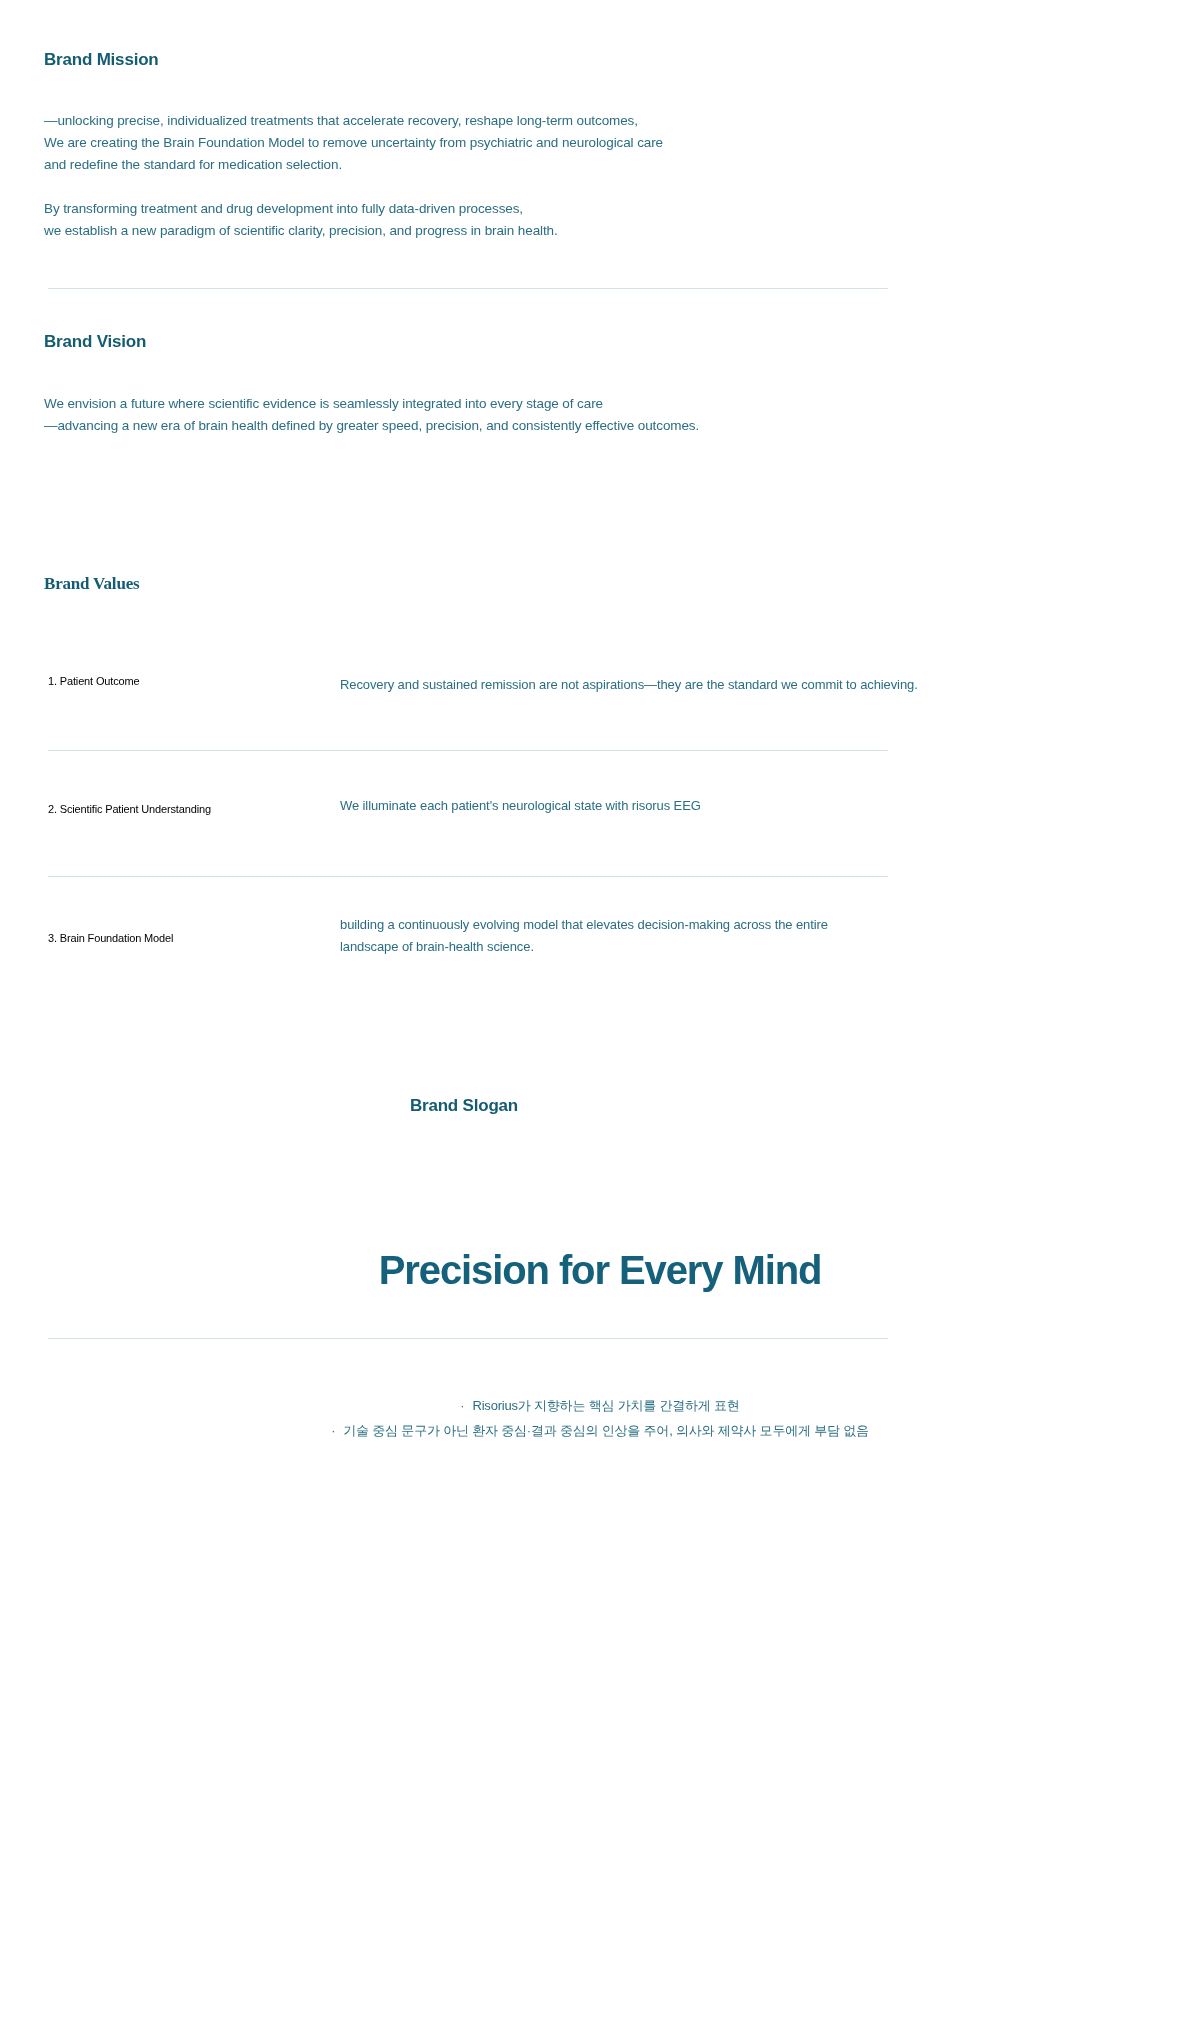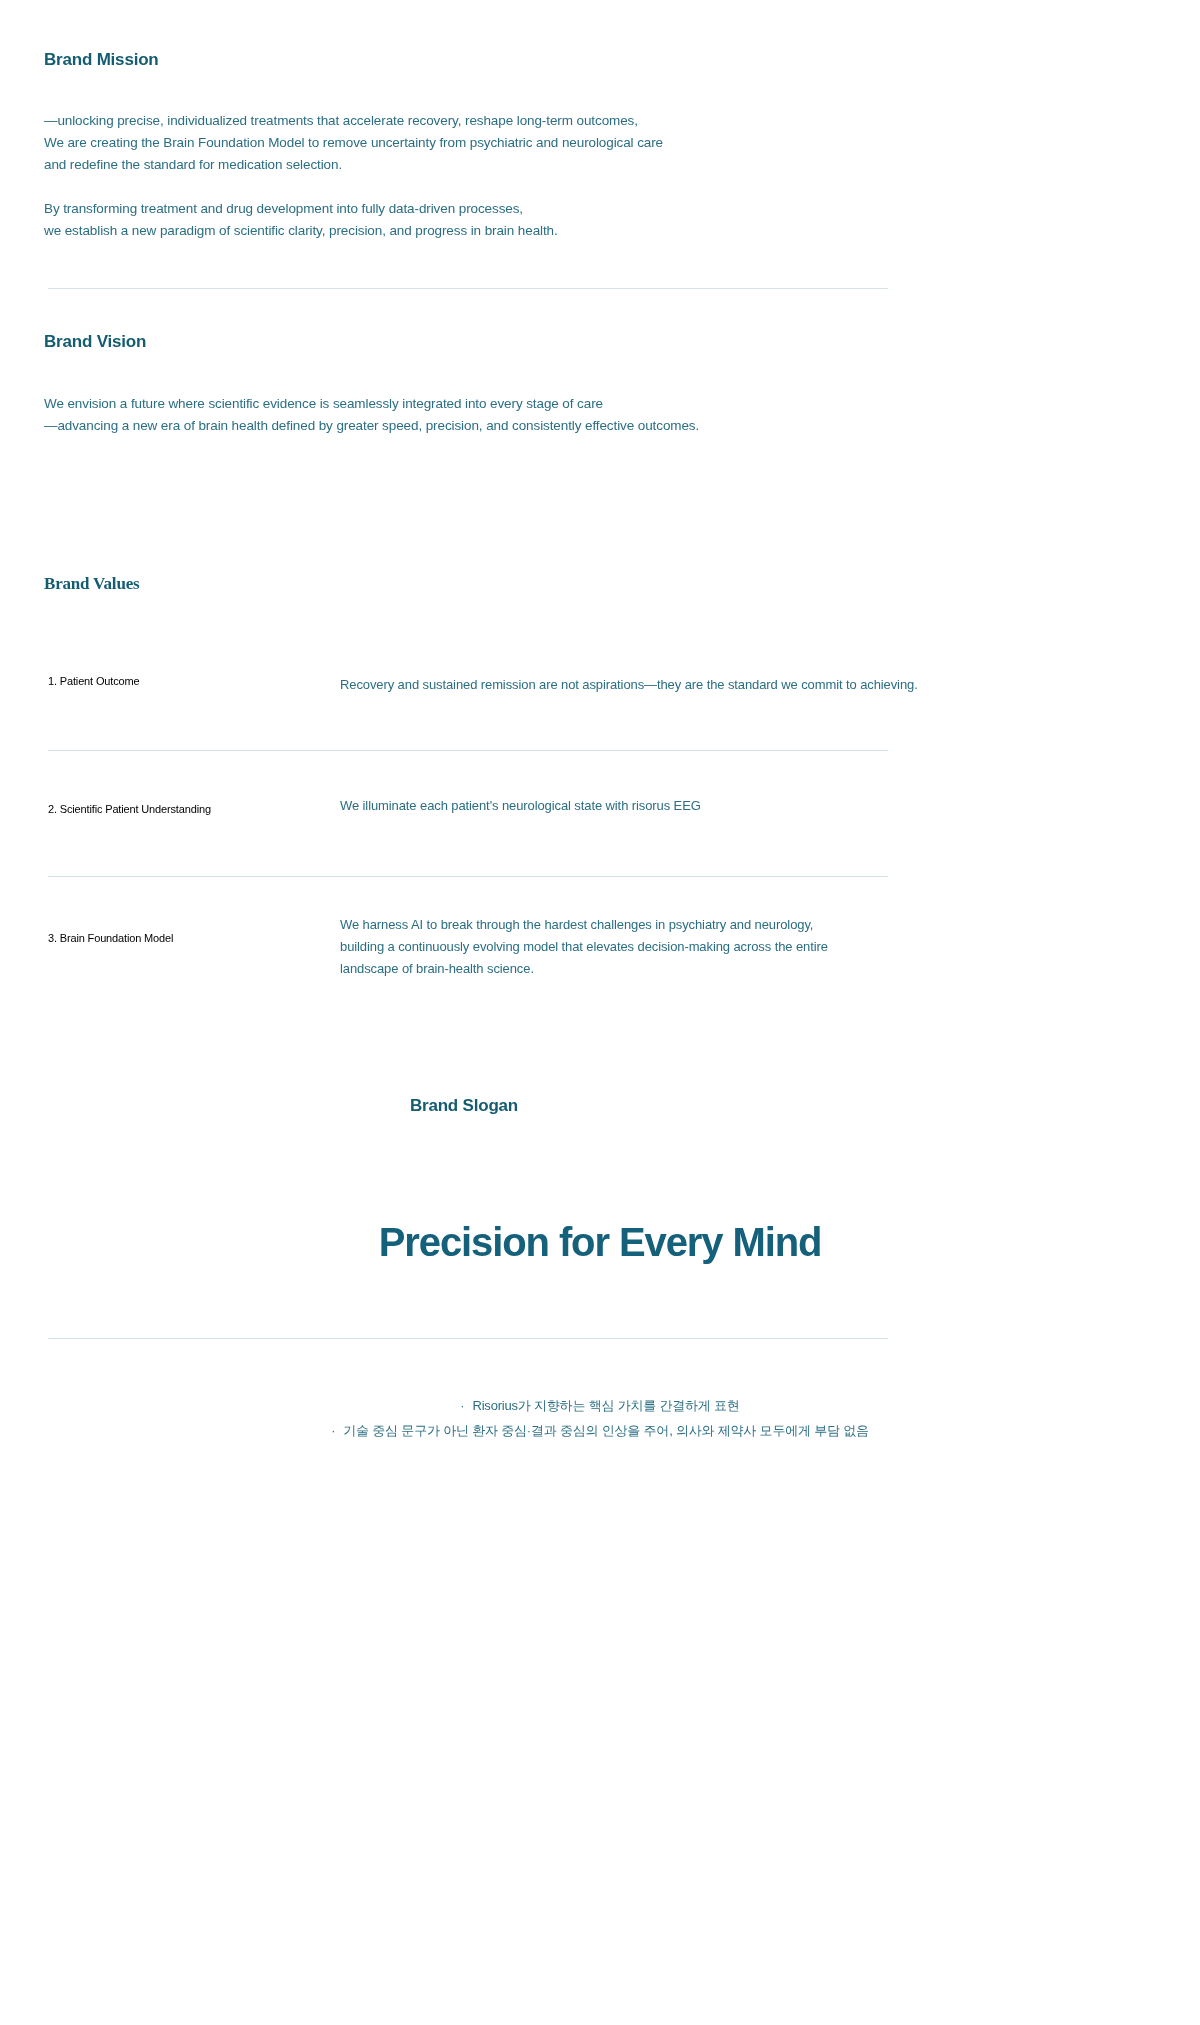--- a/index.html
+++ b/index.html
@@ -164,29 +164,28 @@
     <div class="value-desc">
       <span class="line">We illuminate each patient's neurological state with risorus EEG</span>
     </div>
   </div>
 
   <div class="divider" style="top:876px;"></div>
 
   <div class="value-row" style="top:914px;">
     <div class="value-label" style="top:17px;">3. Brain Foundation Model</div>
     <div class="value-desc">
-      <span class="line">We harness AI to break through the hardest challenges in psychiatry and neurology,</span>
       <span class="line">building a continuously evolving model that elevates decision-making across the entire</span>
       <span class="line">landscape of brain-health science.</span>
     </div>
   </div>
 
   <div class="col section-heading" style="top:1096px;text-align:center;">Brand Slogan</div>
 
-  <div class="slogan" style="top:1220px;">Precision for Every Mind</div>
+  <div class="slogan" style="top:1248px;">Precision for Every Mind</div>
 
   <div class="divider" style="top:1338px;"></div>
 
   <div class="notes" style="top:1393px;">
     <div class="note-line">
       <span class="bullet">·</span><span>Risorius가 지향하는 핵심 가치를 간결하게 표현</span>
     </div>
     <div class="note-line">
       <span class="bullet">·</span><span>기술 중심 문구가 아닌 환자 중심·결과 중심의 인상을 주어, 의사와 제약사 모두에게 부담 없음</span>
     </div>

